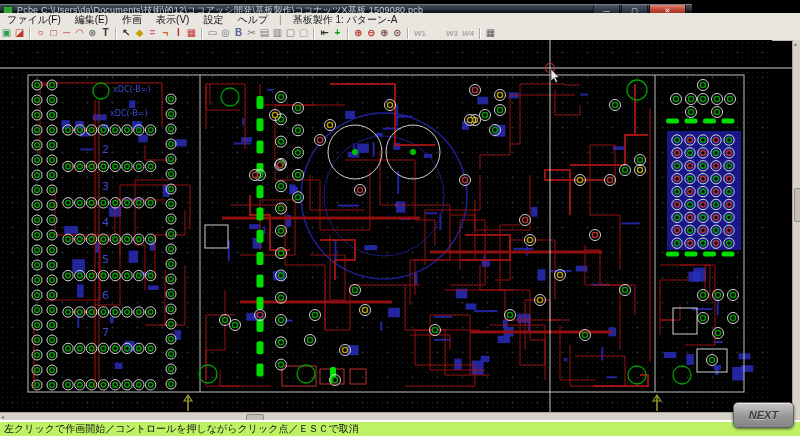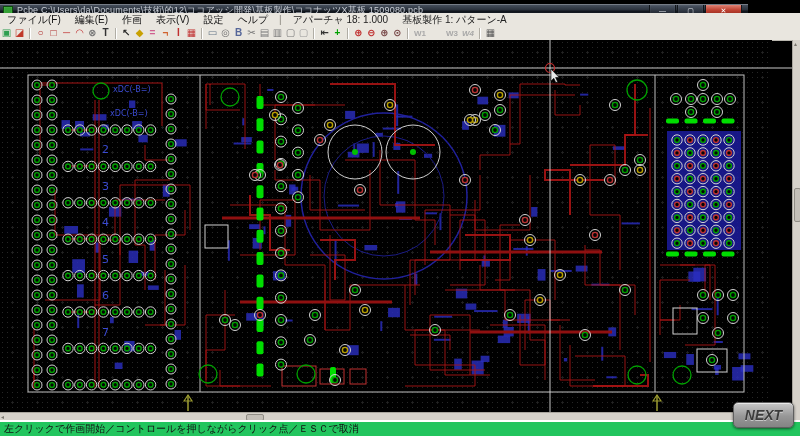--- a/index.html
+++ b/index.html
@@ -1,19 +1,19 @@
 <!DOCTYPE html>
 <html><head>
 <meta charset="utf-8">
 <style>
   html,body{margin:0;padding:0;background:#555;}
   #app{position:relative;width:800px;height:436px;overflow:hidden;
        font-family:"Liberation Sans","DejaVu Sans",sans-serif;background:#000;}
   
-  #titlebar{position:absolute;left:0;top:4px;width:748px;height:13px;
+  #titlebar{position:absolute;left:0;top:4px;width:692px;height:13px;
     background:linear-gradient(#4a5462 0%,#2a313c 45%,#10151c 55%,#1c222b 100%);
     box-shadow:inset 0 1px 0 rgba(255,255,255,.25);
     display:flex;align-items:center;color:#c9ced6;font-size:9px;}
   #app-icon{width:8px;height:8px;margin:0 4px 0 3px;background:#35a035;
     border:1px solid #0c4d0c;box-shadow:inset 0 0 1px #9fe89f;}
   #window-title{white-space:nowrap;overflow:hidden;flex:1;letter-spacing:.2px;}
   #win-controls{display:flex;margin-right:6px;}
   .win-btn{height:11px;margin-left:1px;border:1px solid #11151a;border-top:none;
     border-radius:0 0 3px 3px;display:flex;align-items:center;justify-content:center;
     color:#dfe4ea;font-size:7px;line-height:7px;
@@ -40,49 +40,48 @@
     background-size:5px 5px,25px 25px;cursor:none;}
   #pcb-svg{position:absolute;left:0;top:0;}
   
   .sb{position:absolute;background:#d6d2ca;}
   #hscroll{left:0;top:412px;width:792px;height:8px;border-top:1px solid #aaa79f;}
   #vscroll{left:792px;top:40px;width:8px;height:380px;border-left:1px solid #aaa79f;}
   .sb-thumb{position:absolute;background:#c3bfb7;border:1px solid #908d85;border-radius:2px;}
   #sb-corner{left:792px;top:412px;width:8px;height:8px;}
   .sb-arrow{position:absolute;font-size:6px;color:#7a776f;line-height:8px;}
   
-  #statusbar{position:absolute;left:0;top:420px;width:800px;height:16px;background:#22c55e;
+  #statusbar{position:absolute;left:0;top:420px;width:800px;height:16px;background:#bef264;
     border-top:1px solid #fff;box-shadow:inset 0 1px 0 #fff;display:flex;align-items:center;
     font-size:10px;color:#111;padding-left:4px;box-sizing:border-box;font-family:Liberation Serif, serif;}
   
   #next-btn{position:absolute;left:733px;top:402px;width:59px;height:24px;border-radius:5px;
     background:linear-gradient(#c9c9c9,#979797 55%,#848484);border:1px solid #5f5f5f;
     box-shadow:0 1px 3px rgba(0,0,0,.6),inset 0 1px 0 rgba(255,255,255,.6);
-    display:flex;align-items:center;justify-content:center;color:#3c3c3c;font-size:14px;
+    display:flex;align-items:center;justify-content:center;color:#3c3c3c;font-size:11px;
     font-style:italic;font-weight:bold;text-shadow:0 1px 0 rgba(255,255,255,.5);z-index:30;}
 </style>
 </head>
 <body>
 
 <div id="app">
 
   <div id="titlebar">
     <div id="app-icon"></div>
     <div id="window-title">Pcbe C:\Users\da\Documents\技術\的12\ココアッシ開発\基板製作\ココナッツX基板 1509080.pcb</div>
     <div id="win-controls">
         <div class="win-btn min">—</div>
         <div class="win-btn max">▢</div>
         <div class="win-btn close">✕</div>
       </div>
   </div>
 
   <div id="menubar">
     <span id="menu-items"><span class="menu-item">ファイル(F)</span><span class="menu-item">編集(E)</span><span class="menu-item">作画</span><span class="menu-item">表示(V)</span><span class="menu-item">設定</span><span class="menu-item">ヘルプ</span></span>
     <span class="menu-sep">|</span>
-    <span class="menu-status">アパーチャ 18: 1.000</span>
     <span class="menu-status">基板製作 1: パターン-A</span>
   </div>
 
   <div id="toolbar">
       <span class="tb-icon" style="color: rgb(46, 158, 79);">▣</span>
       <span class="tb-icon" style="color: rgb(192, 57, 43);">◪</span>
       <div class="tb-sep"></div>
       <span class="tb-icon" style="color: rgb(176, 48, 48);">○</span>
       <span class="tb-icon" style="color: rgb(176, 48, 48);">□</span>
       <span class="tb-icon" style="color: rgb(192, 48, 48);">─</span>

